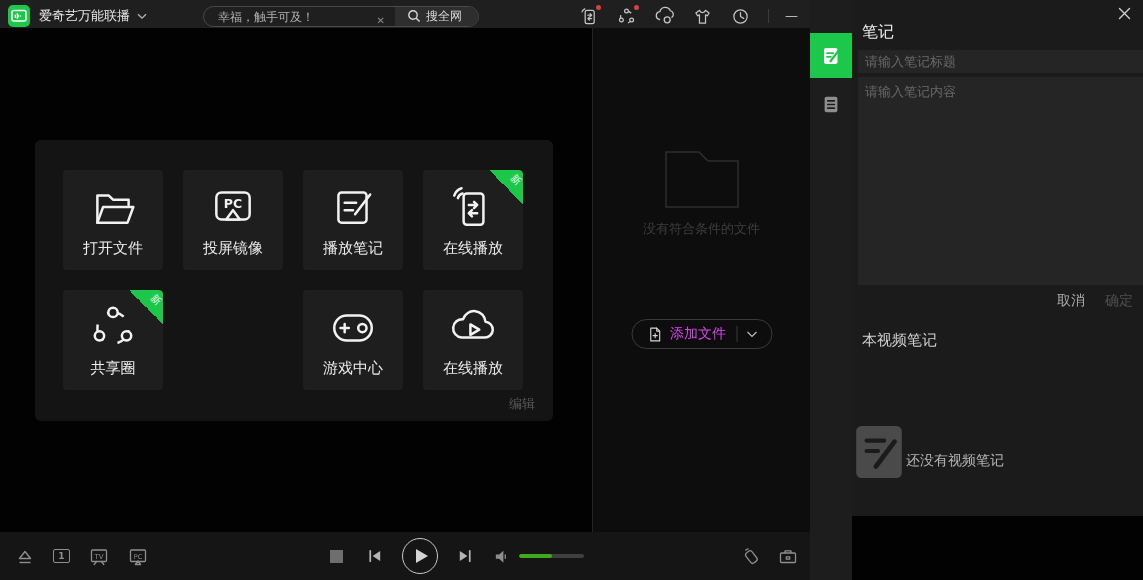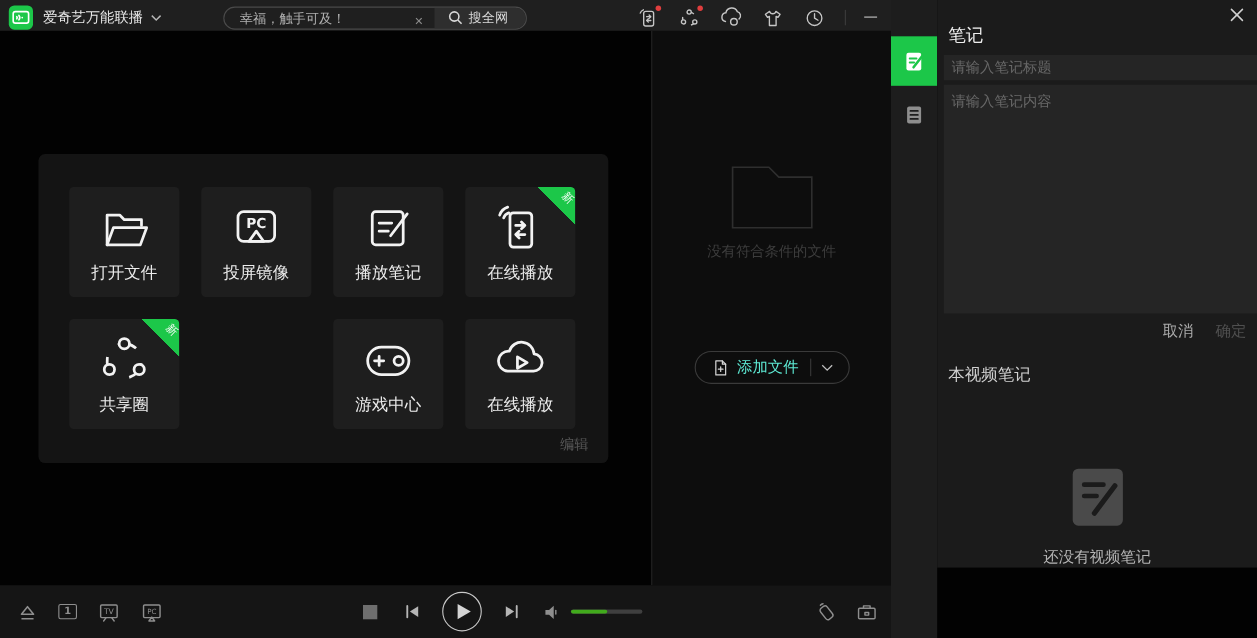--- a/index.html
+++ b/index.html
@@ -53,21 +53,21 @@
   .pl-header { display:flex; align-items:center; height:44px; padding:0 14px 0 22px; }
   .pl-title { color:#cfcfcf; font-size:14px; flex:1; }
   .pl-plus, .pl-minus { color:#8a8a8a; font-size:16px; margin-left:16px; cursor:pointer; line-height:1; }
   .pl-funnel { margin-left:16px; display:flex; cursor:pointer; }
   .pl-empty { position:absolute; left:0; top:120px; width:100%; display:flex;
               flex-direction:column; align-items:center; }
   .pl-empty-text { color:#3d3d3d; font-size:13px; margin-top:10px; }
   .add-file-btn { position:absolute; left:50%; transform:translateX(-50%); top:291px;
                   height:30px; min-width:138px; border:1px solid #3a3a3a; border-radius:15px;
                   display:flex; align-items:center; padding:0 10px 0 14px; cursor:pointer; }
-  .add-file-btn .af-label { color:#5eead4; font-size:14px; margin:0 10px 0 7px; white-space:nowrap; }
+  .add-file-btn .af-label { color:#d946ef; font-size:14px; margin:0 10px 0 7px; white-space:nowrap; }
   .af-divider { width:1px; height:16px; background:#3a3a3a; }
   .af-chevron { display:flex; padding:0 4px 0 9px; }
 
   
   .bottombar { position:absolute; left:0; top:532px; width:810px; height:48px; background:#151515; }
   .bb-left { position:absolute; left:16px; top:0; height:48px; display:flex; align-items:center; gap:19px; }
   .one-box { width:17px; height:14px; border:1.4px solid #8e8e8e; border-radius:2px;
              display:flex; align-items:center; justify-content:center; }
   .one-box span { color:#8e8e8e; font-size:9px; font-weight:bold; }
   .transport { position:absolute; left:330px; top:0; height:48px; display:flex; align-items:center; }
@@ -98,21 +98,21 @@
                 font-family:"DejaVu Sans","Liberation Sans",sans-serif; }
   .note-area { position:absolute; left:6px; top:77px; width:285px; height:208px; background:#252525;
                border:none; outline:none; resize:none; color:#ddd; font-size:13px; padding:6px 7px;
                font-family:"DejaVu Sans","Liberation Sans",sans-serif; }
   .note-input::placeholder, .note-area::placeholder { color:#686868; }
   .note-actions { position:absolute; right:10px; top:292px; display:flex; gap:20px; }
   .btn-cancel { color:#ababab; font-size:14px; cursor:pointer; }
   .btn-confirm { color:#4f4f4f; font-size:14px; cursor:pointer; }
   .notes-section { position:absolute; left:10px; top:331px; color:#d0d0d0; font-size:15px; }
   .notes-empty { position:absolute; left:0; top:424px; width:100%; display:flex;
-                 flex-direction:column; align-items:center; }
+                 flex-direction:row; align-items:center; }
   .notes-empty-text { color:#b5b5b5; font-size:14px; margin-top:18px; }
 
   svg { display:block; }
 </style>
 </head>
 <body>
 
 <div class="app">
 
   <div class="titlebar">

